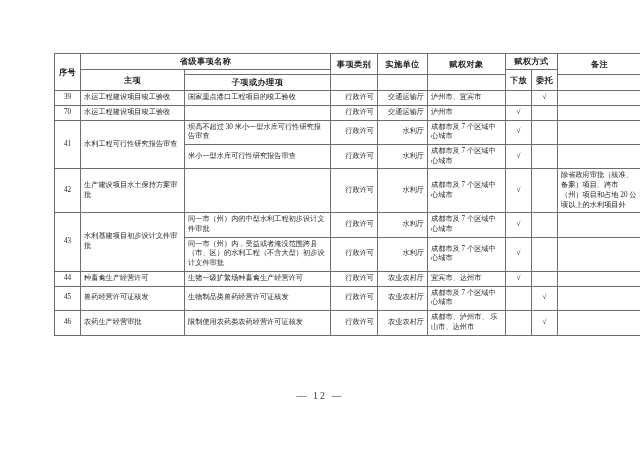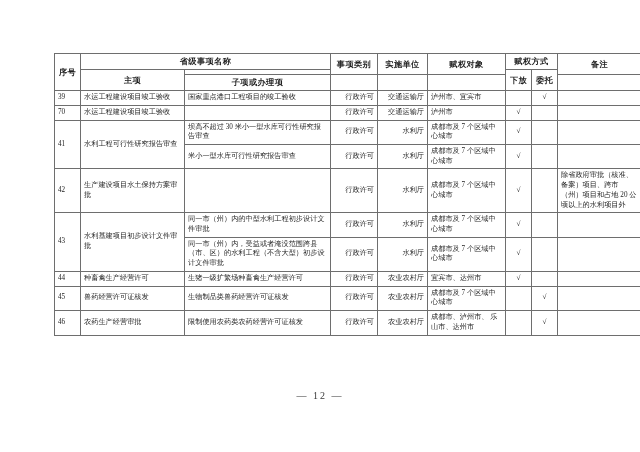--- a/index.html
+++ b/index.html
@@ -38,21 +38,21 @@
   .c-sub{width:146px;}
   .c-type{width:47px;text-align:center;}
   .c-unit{width:50px;text-align:center;}
   .c-obj{width:78px;}
   .c-put{width:26px;text-align:center;}
   .c-ent{width:26px;text-align:center;}
   .c-note{width:84px;}
 
   .hdr-main{text-align:center;font-weight:bold;font-size:8.2px;letter-spacing:.5px;}
   .hdr-sub{text-align:center;font-weight:bold;font-size:8.2px;letter-spacing:.5px;}
-  .seq-cell{text-align:left;font-size:7px;vertical-align:middle;}
+  .seq-cell{text-align:center;font-size:7px;vertical-align:middle;}
   .ctr{text-align:right;margin-left:44px;}
   .check{font-size:8px;text-align:center;color:#2b2b2b;}
   .note-cell{font-size:7px;line-height:1.4;vertical-align:top;padding-top:3px;}
 
   .vert-hdr{
     text-align:center;font-weight:bold;font-size:8.2px;
     line-height:1.3;letter-spacing:.5px;
   }
 
   .page-number{

